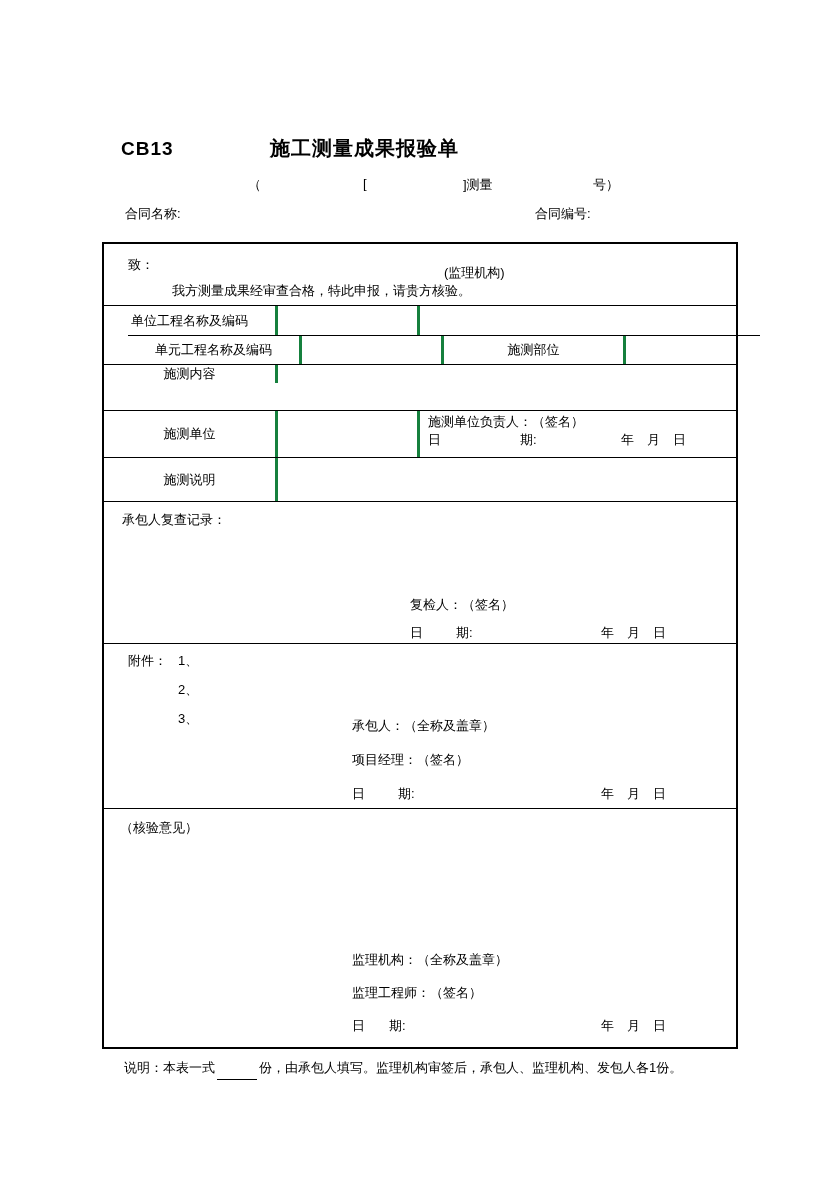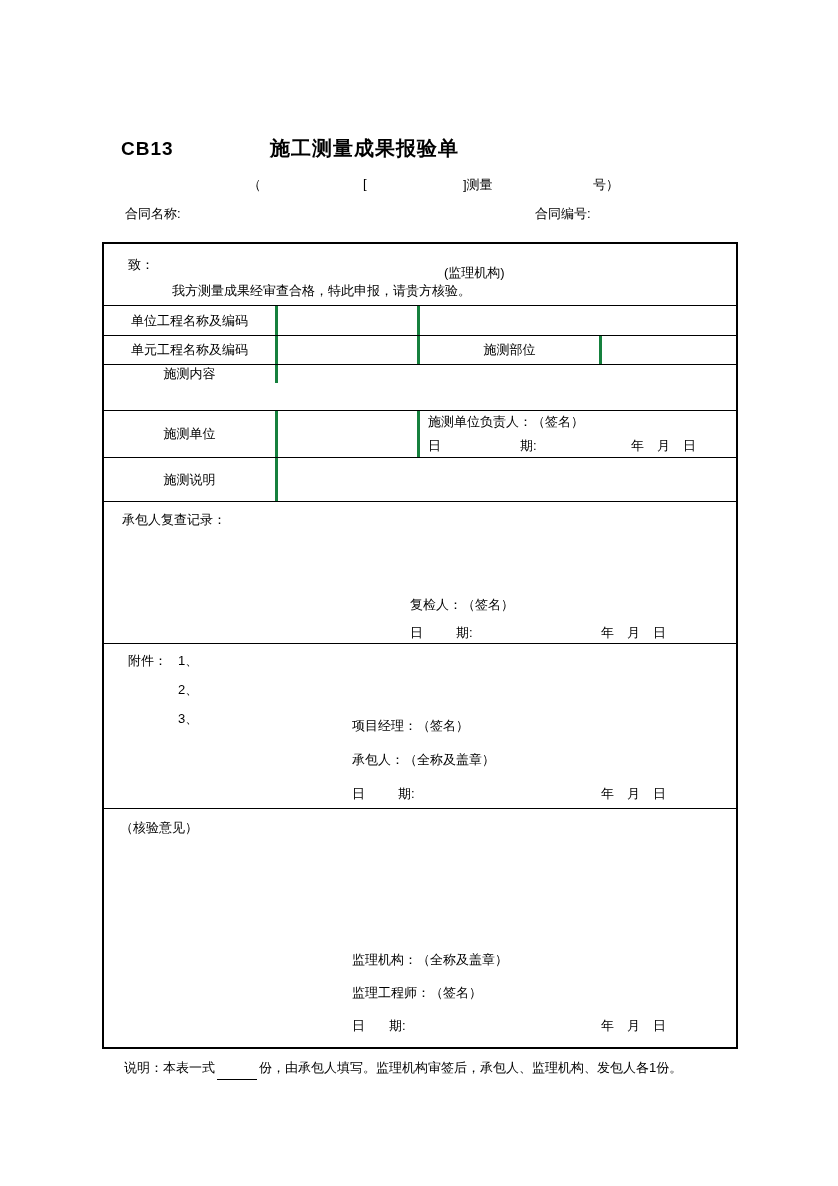--- a/index.html
+++ b/index.html
@@ -13,34 +13,34 @@
   .docnum span{position:absolute;top:0;font-size:13px;}
   .dn-open{left:248px;} .dn-brk{left:363px;} .dn-close{left:463px;} .dn-suffix{left:593px;}
   .contract-line{position:absolute;top:205px;left:0;width:838px;height:18px;}
   .contract-line .cname{position:absolute;left:125px;}
   .contract-line .cno{position:absolute;left:535px;}
 
   
   .tbl{position:absolute;left:102px;top:242px;width:636px;height:807px;border:2px solid #000;box-sizing:border-box;display:flex;flex-direction:column;background:#fff;}
   .tr{display:flex;width:100%;box-sizing:border-box;position:relative;flex:0 0 auto;}
   .tr + .tr{border-top:1px solid #000;}
-  .r1{height:61px;} .r2{height:30px;} .r3{height:29px;} .r4{height:46px;flex-direction:column;}
+  .r1{height:61px;} .r2{height:30px;} .r3{height:29px;margin-left:24px;} .r4{height:46px;flex-direction:column;}
   .r5{height:47px;} .r6{height:44px;} .r7{height:142px;} .r8{height:165px;} .r9{flex:1 1 auto;}
   .td{box-sizing:border-box;position:relative;}
   .c1{width:174px;flex:0 0 auto;} .c2{width:142px;flex:0 0 auto;} .c3{width:182px;flex:0 0 auto;} .c4{flex:1;}
   .vr{border-right:3px solid #15803d;}
   .lbl{display:flex;align-items:center;justify-content:center;text-align:center;}
 
   
   .to-label{position:absolute;left:24px;top:12px;}
   .to-org{position:absolute;left:340px;top:20px;}
   .to-statement{position:absolute;left:68px;top:38px;}
 
   
-  .sig5{flex:1;display:flex;flex-direction:column;justify-content:space-between;padding:2px 6px 2px 8px;}
+  .sig5{flex:1;display:flex;flex-direction:column;justify-content:flex-start;padding:2px 16px 2px 8px;}
   .dateline{display:flex;align-items:center;}
   .qi5{margin-left:79px;}
   .ymd-right{margin-left:auto;margin-right:34px;}
 
   
   .sec-title7{position:absolute;left:18px;top:9px;}
   .sigblock7{position:absolute;left:306px;right:36px;top:94px;}
   .sigblock7 .line1{margin-bottom:10px;}
   .qi7{margin-left:33px;}
 
@@ -143,22 +143,22 @@
 
     <div class="tr r8">
       <div class="td c4">
         <span class="att-label">附件：</span>
         <div class="att-items">
           <span>1、</span>
           <span>2、</span>
           <span>3、</span>
         </div>
         <div class="sigblock8">
+          <div class="sline">承包人：（全称及盖章）</div>
           <div class="sline">项目经理：（签名）</div>
-          <div class="sline">承包人：（全称及盖章）</div>
           <div class="dateline">
             <span>日</span>
             <span class="qi8">期:</span>
             <span class="ymd-right">年　月　日</span>
           </div>
         </div>
       </div>
     </div>
 
     <div class="tr r9">

